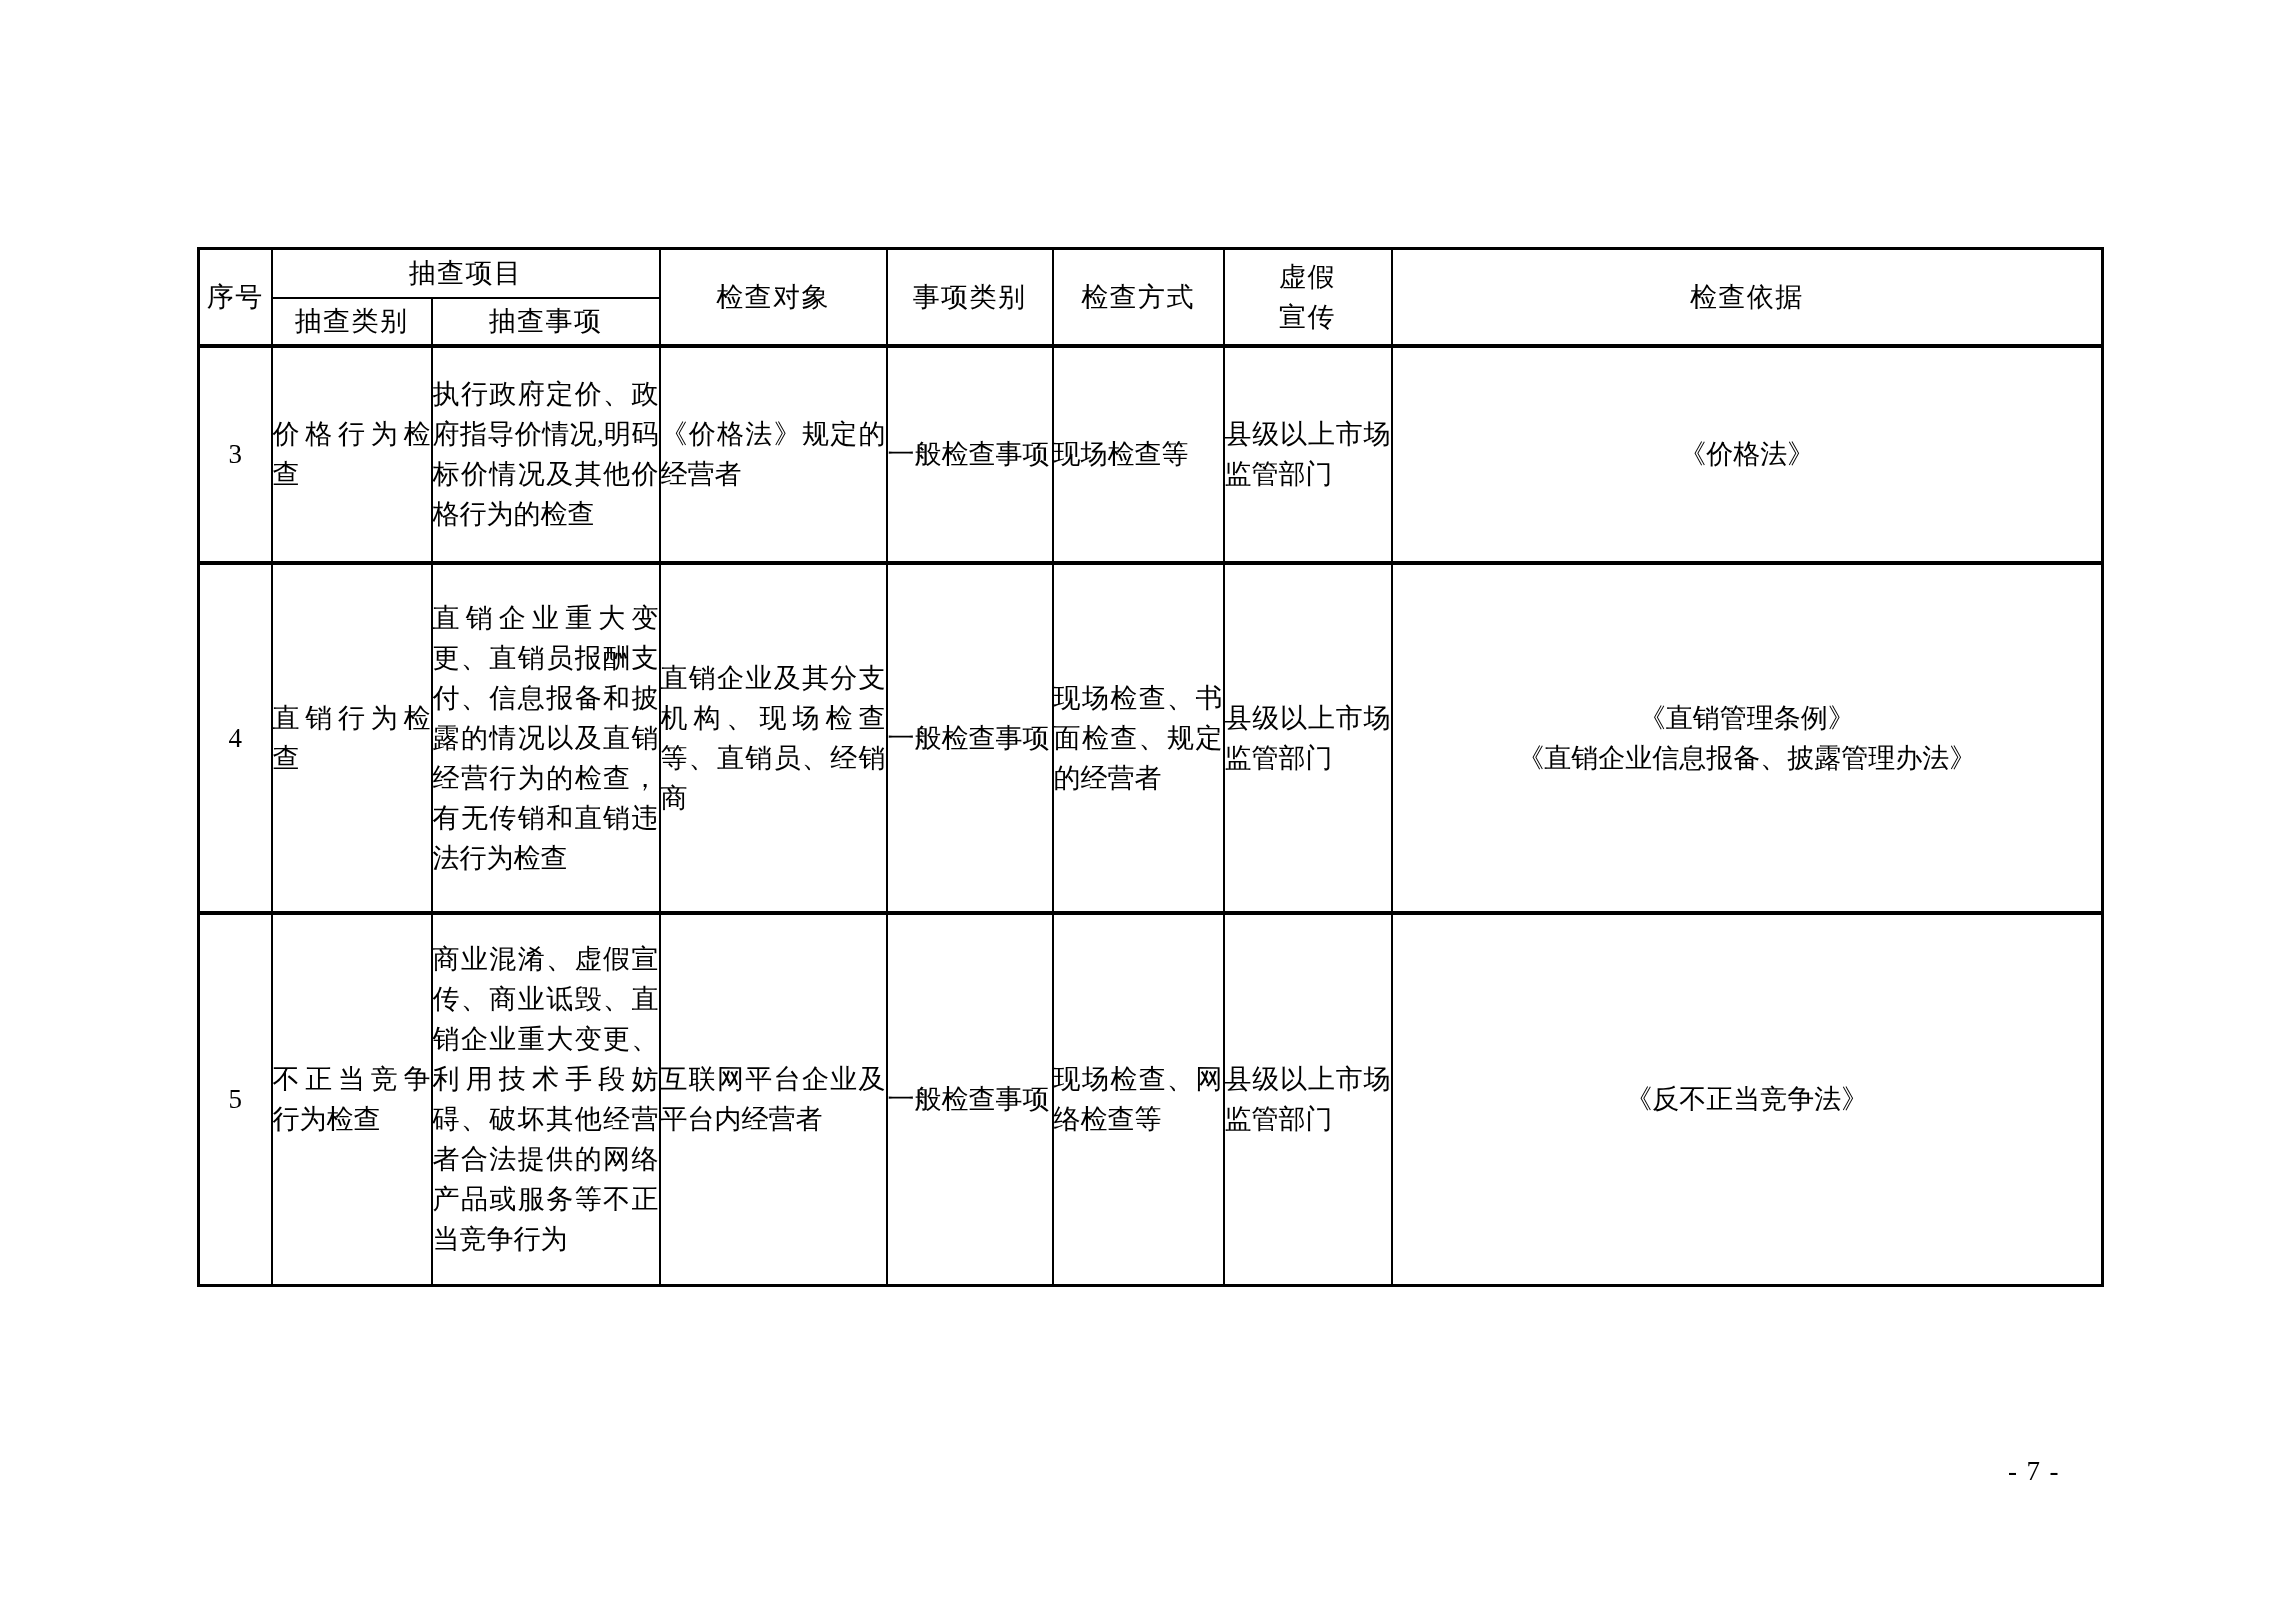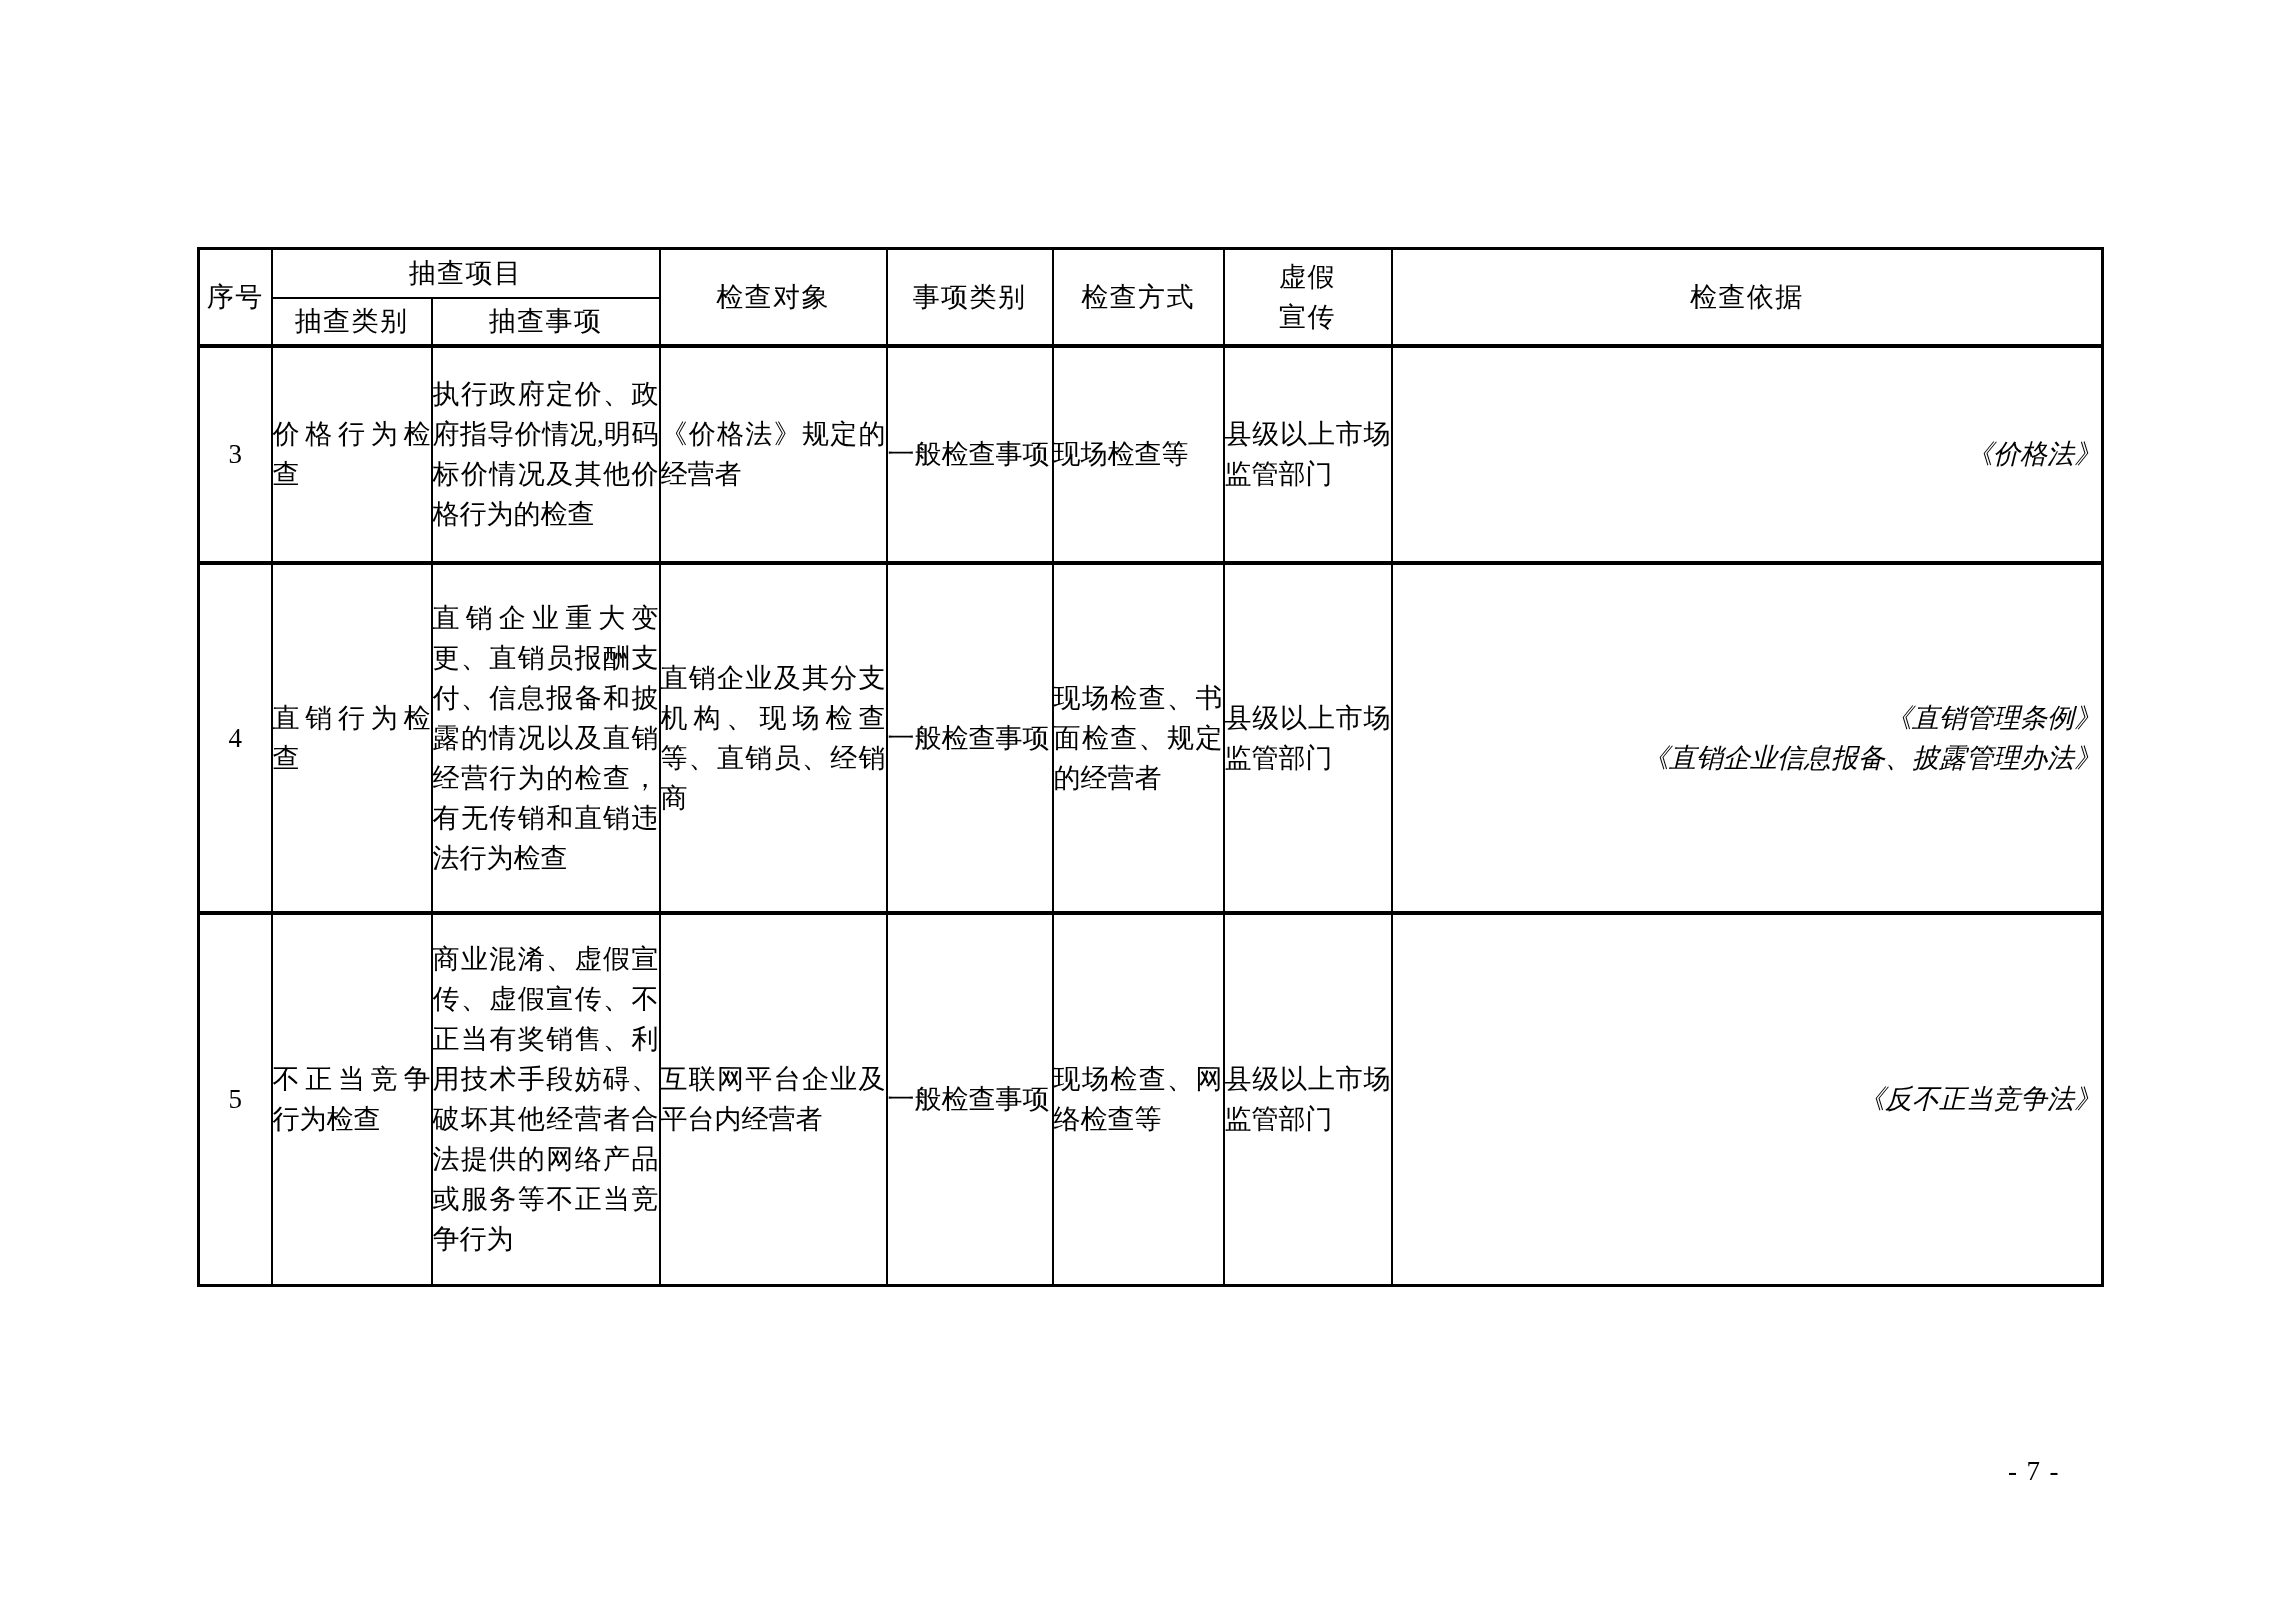--- a/index.html
+++ b/index.html
@@ -65,25 +65,24 @@
     text-align: justify;
     text-justify: inter-character;
   }
   td.c-category  { padding: 0 16.4px; }
   td.c-item      { padding: 0 17.7px; }
   td.c-object    { padding: 0 13.6px; margin-left: 12px; }
   td.c-itemtype  { padding: 0 19px; }
   td.c-method    { padding: 0 16.4px; }
   td.c-subject   { padding: 0 24.5px; }
   td.c-basis {
-    text-align: right;
+    text-align: center;
     padding: 0 16.4px;
     white-space: pre-line;
     line-height: 49px;
-    font-style: italic;
   }
   .page-number {
     position: absolute;
     top: 1455px;
     left: 1966px;
     width: 136px;
     text-align: center;
     font-size: 27px;
     line-height: 33px;
     letter-spacing: 1.4px;
@@ -138,21 +137,21 @@
         <td class="just c-object">直销企业及其分支机构、现场检查等、直销员、经销商</td>
         <td class="just c-itemtype">一般检查事项</td>
         <td class="just c-method">现场检查、书面检查、规定的经营者</td>
         <td class="just c-subject">县级以上市场监管部门</td>
         <td class="c-basis">《直销管理条例》
 《直销企业信息报备、披露管理办法》</td>
       </tr>
       <tr class="row-5">
         <td class="c-no">5</td>
         <td class="just c-category">不正当竞争行为检查</td>
-        <td class="just c-item">商业混淆、虚假宣传、虚假宣传、不正当有奖销售、利用技术手段妨碍、破坏其他经营者合法提供的网络产品或服务等不正当竞争行为</td>
+        <td class="just c-item">商业混淆、虚假宣传、商业诋毁、直销企业重大变更、利用技术手段妨碍、破坏其他经营者合法提供的网络产品或服务等不正当竞争行为</td>
         <td class="just c-object">互联网平台企业及平台内经营者</td>
         <td class="just c-itemtype">一般检查事项</td>
         <td class="just c-method">现场检查、网络检查等</td>
         <td class="just c-subject">县级以上市场监管部门</td>
         <td class="c-basis">《反不正当竞争法》</td>
       </tr>
     </tbody>
   </table>
 
   <div class="page-number">- 7 -</div>

